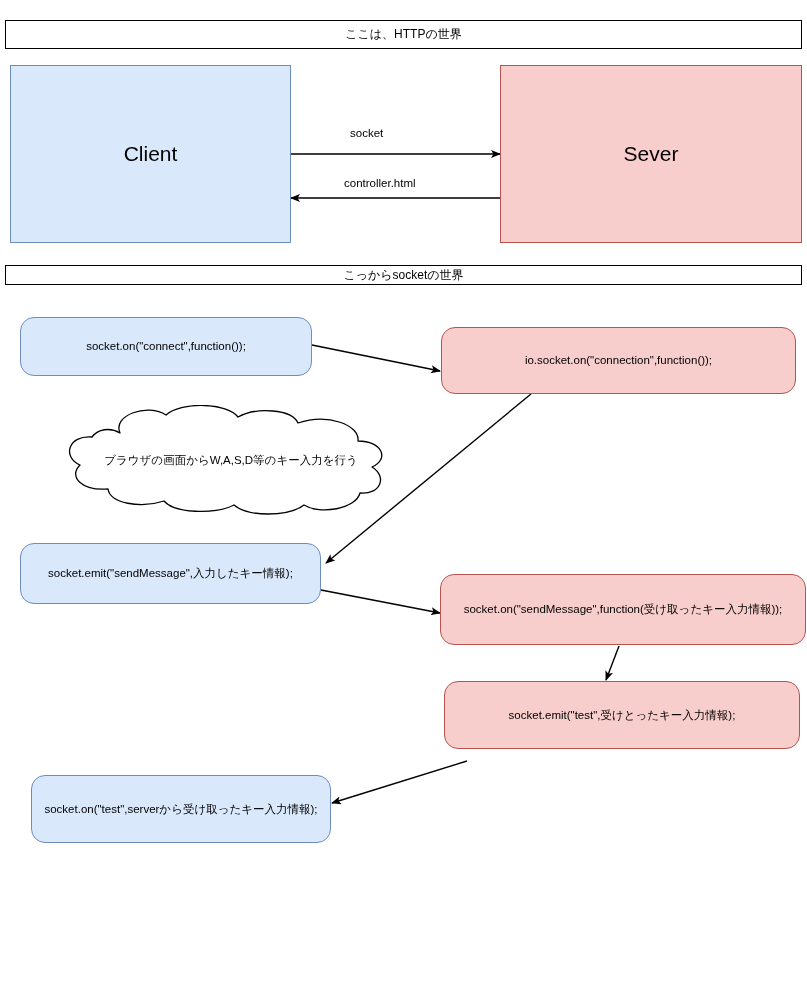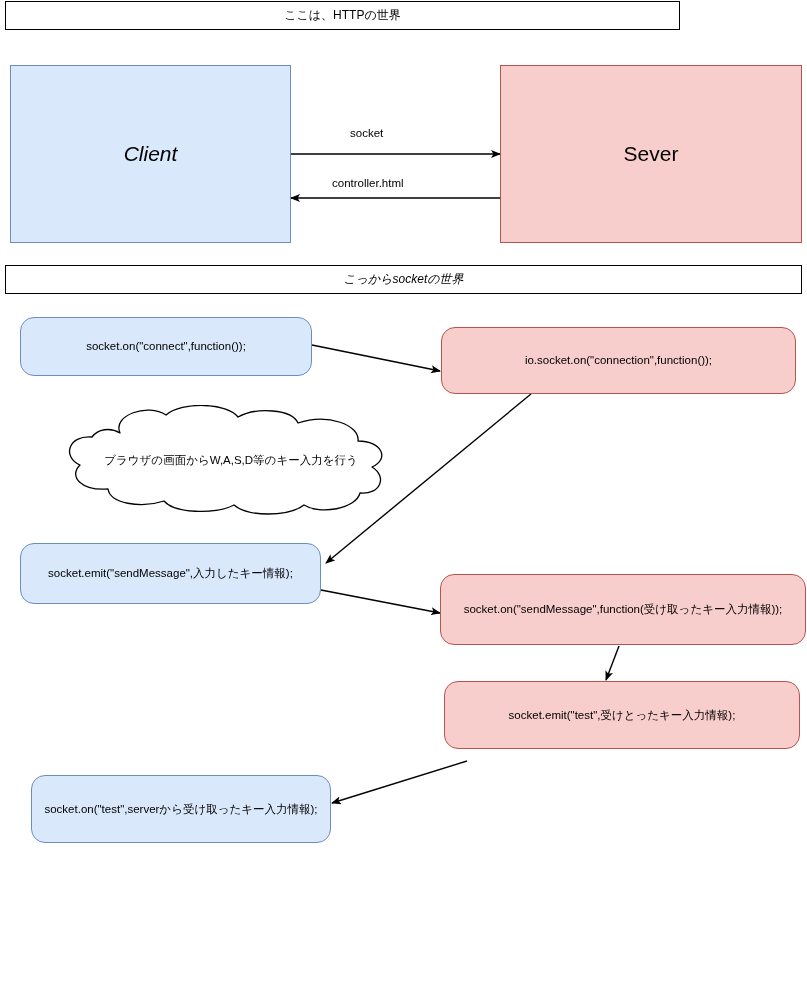--- a/index.html
+++ b/index.html
@@ -113,36 +113,36 @@
 
     <line x1="531" y1="394" x2="326" y2="563" stroke="#000000" stroke-width="1.4" marker-end="url(#arrow)"></line>
 
     <line x1="321" y1="590" x2="440" y2="613" stroke="#000000" stroke-width="1.4" marker-end="url(#arrow)"></line>
 
     <line x1="619" y1="646" x2="606" y2="680" stroke="#000000" stroke-width="1.4" marker-end="url(#arrow)"></line>
 
     <line x1="467" y1="761" x2="332" y2="803" stroke="#000000" stroke-width="1.4" marker-end="url(#arrow)"></line>
   </svg>
 
-  <div class="node banner" style="left:5px; top:1px; width:675px; height:29px;">
+  <div class="node banner" style="left:5px; top:20px; width:797px; height:29px;">
     <span>ここは、HTTPの世界</span>
   </div>
 
-  <div class="node rect-client" style="left:10px; top:65px; width:281px; height:178px;font-style:italic;">
+  <div class="node rect-client" style="left:10px; top:65px; width:281px; height:178px;">
     <span>Client</span>
   </div>
 
   <div class="node rect-server" style="left:500px; top:65px; width:302px; height:178px;align-items:center;">
     <span>Sever</span>
   </div>
 
   <div class="edge-label" style="left:347px; top:127px;">socket</div>
-  <div class="edge-label" style="left:329px; top:177px;">controller.html</div>
+  <div class="edge-label" style="left:341px; top:177px;">controller.html</div>
 
-  <div class="node banner" style="left:5px; top:265px; width:797px; height:29px;font-style:italic;">
+  <div class="node banner" style="left:5px; top:265px; width:797px; height:20px;">
     <span>こっからsocketの世界</span>
   </div>
 
   <div class="node rounded-blue" style="left:20px; top:317px; width:292px; height:59px;">
     <span>socket.on("connect",function());</span>
   </div>
 
   <div class="node rounded-red" style="left:441px; top:327px; width:355px; height:67px;">
     <span>io.socket.on("connection",function());</span>
   </div>

